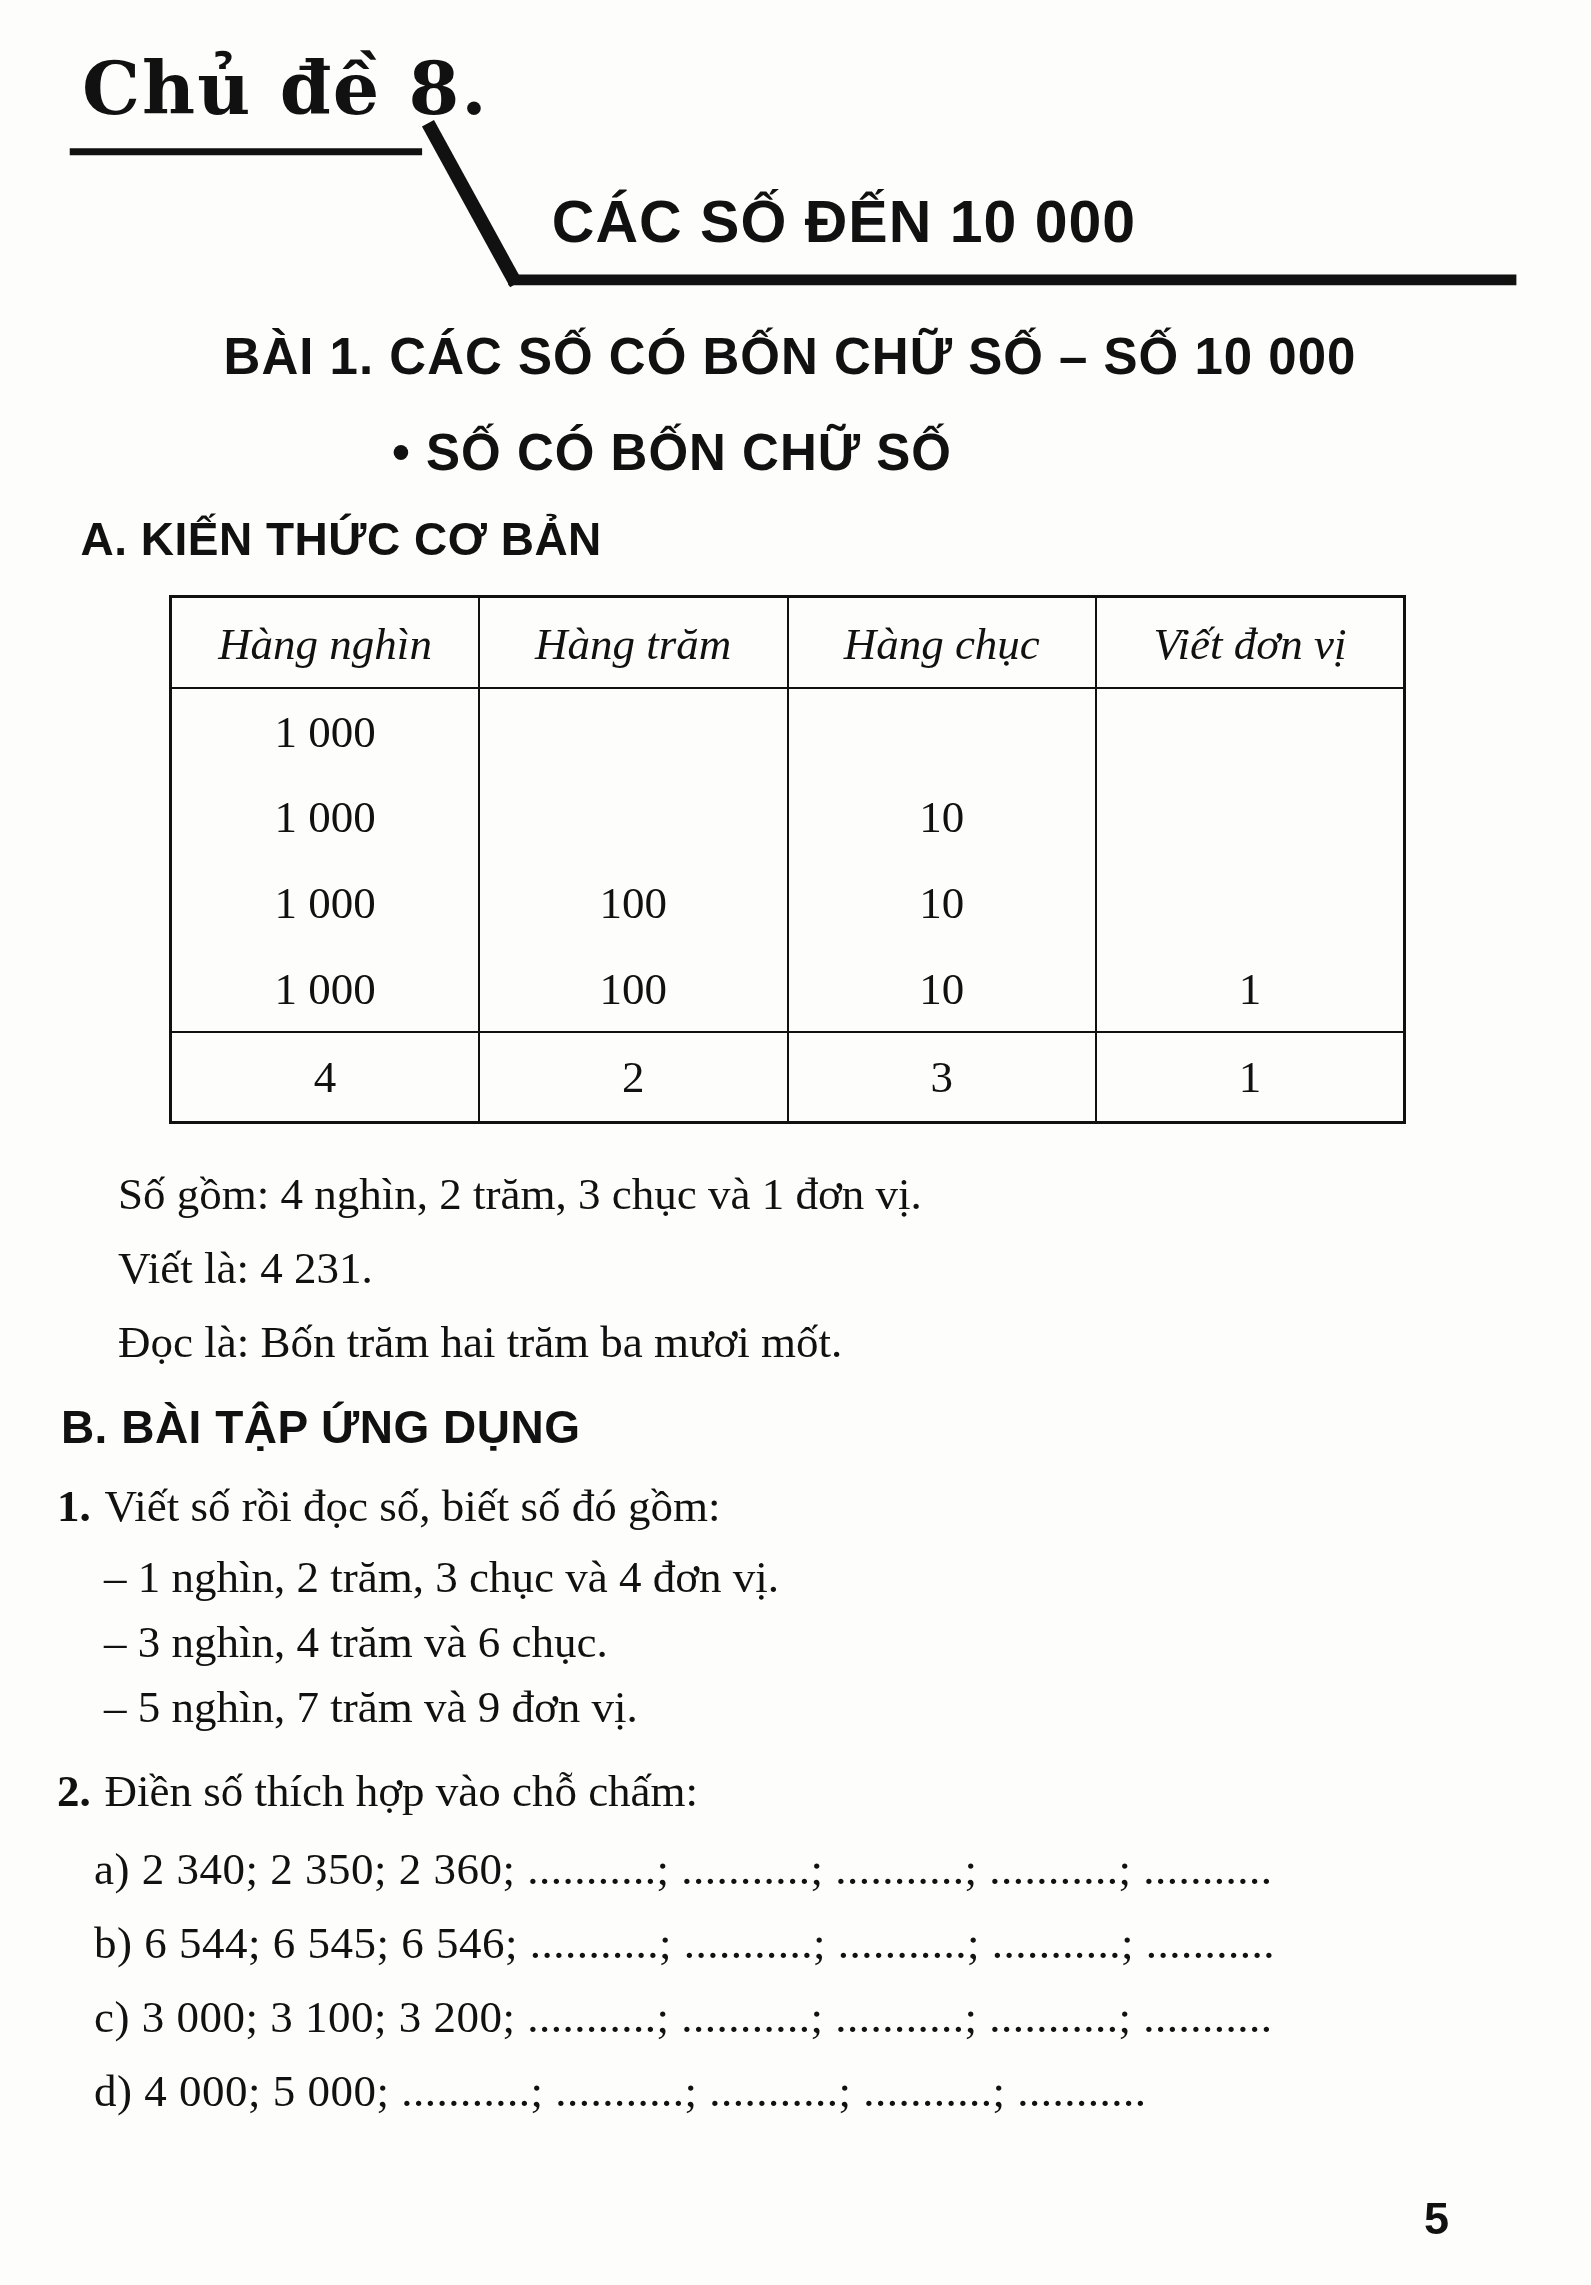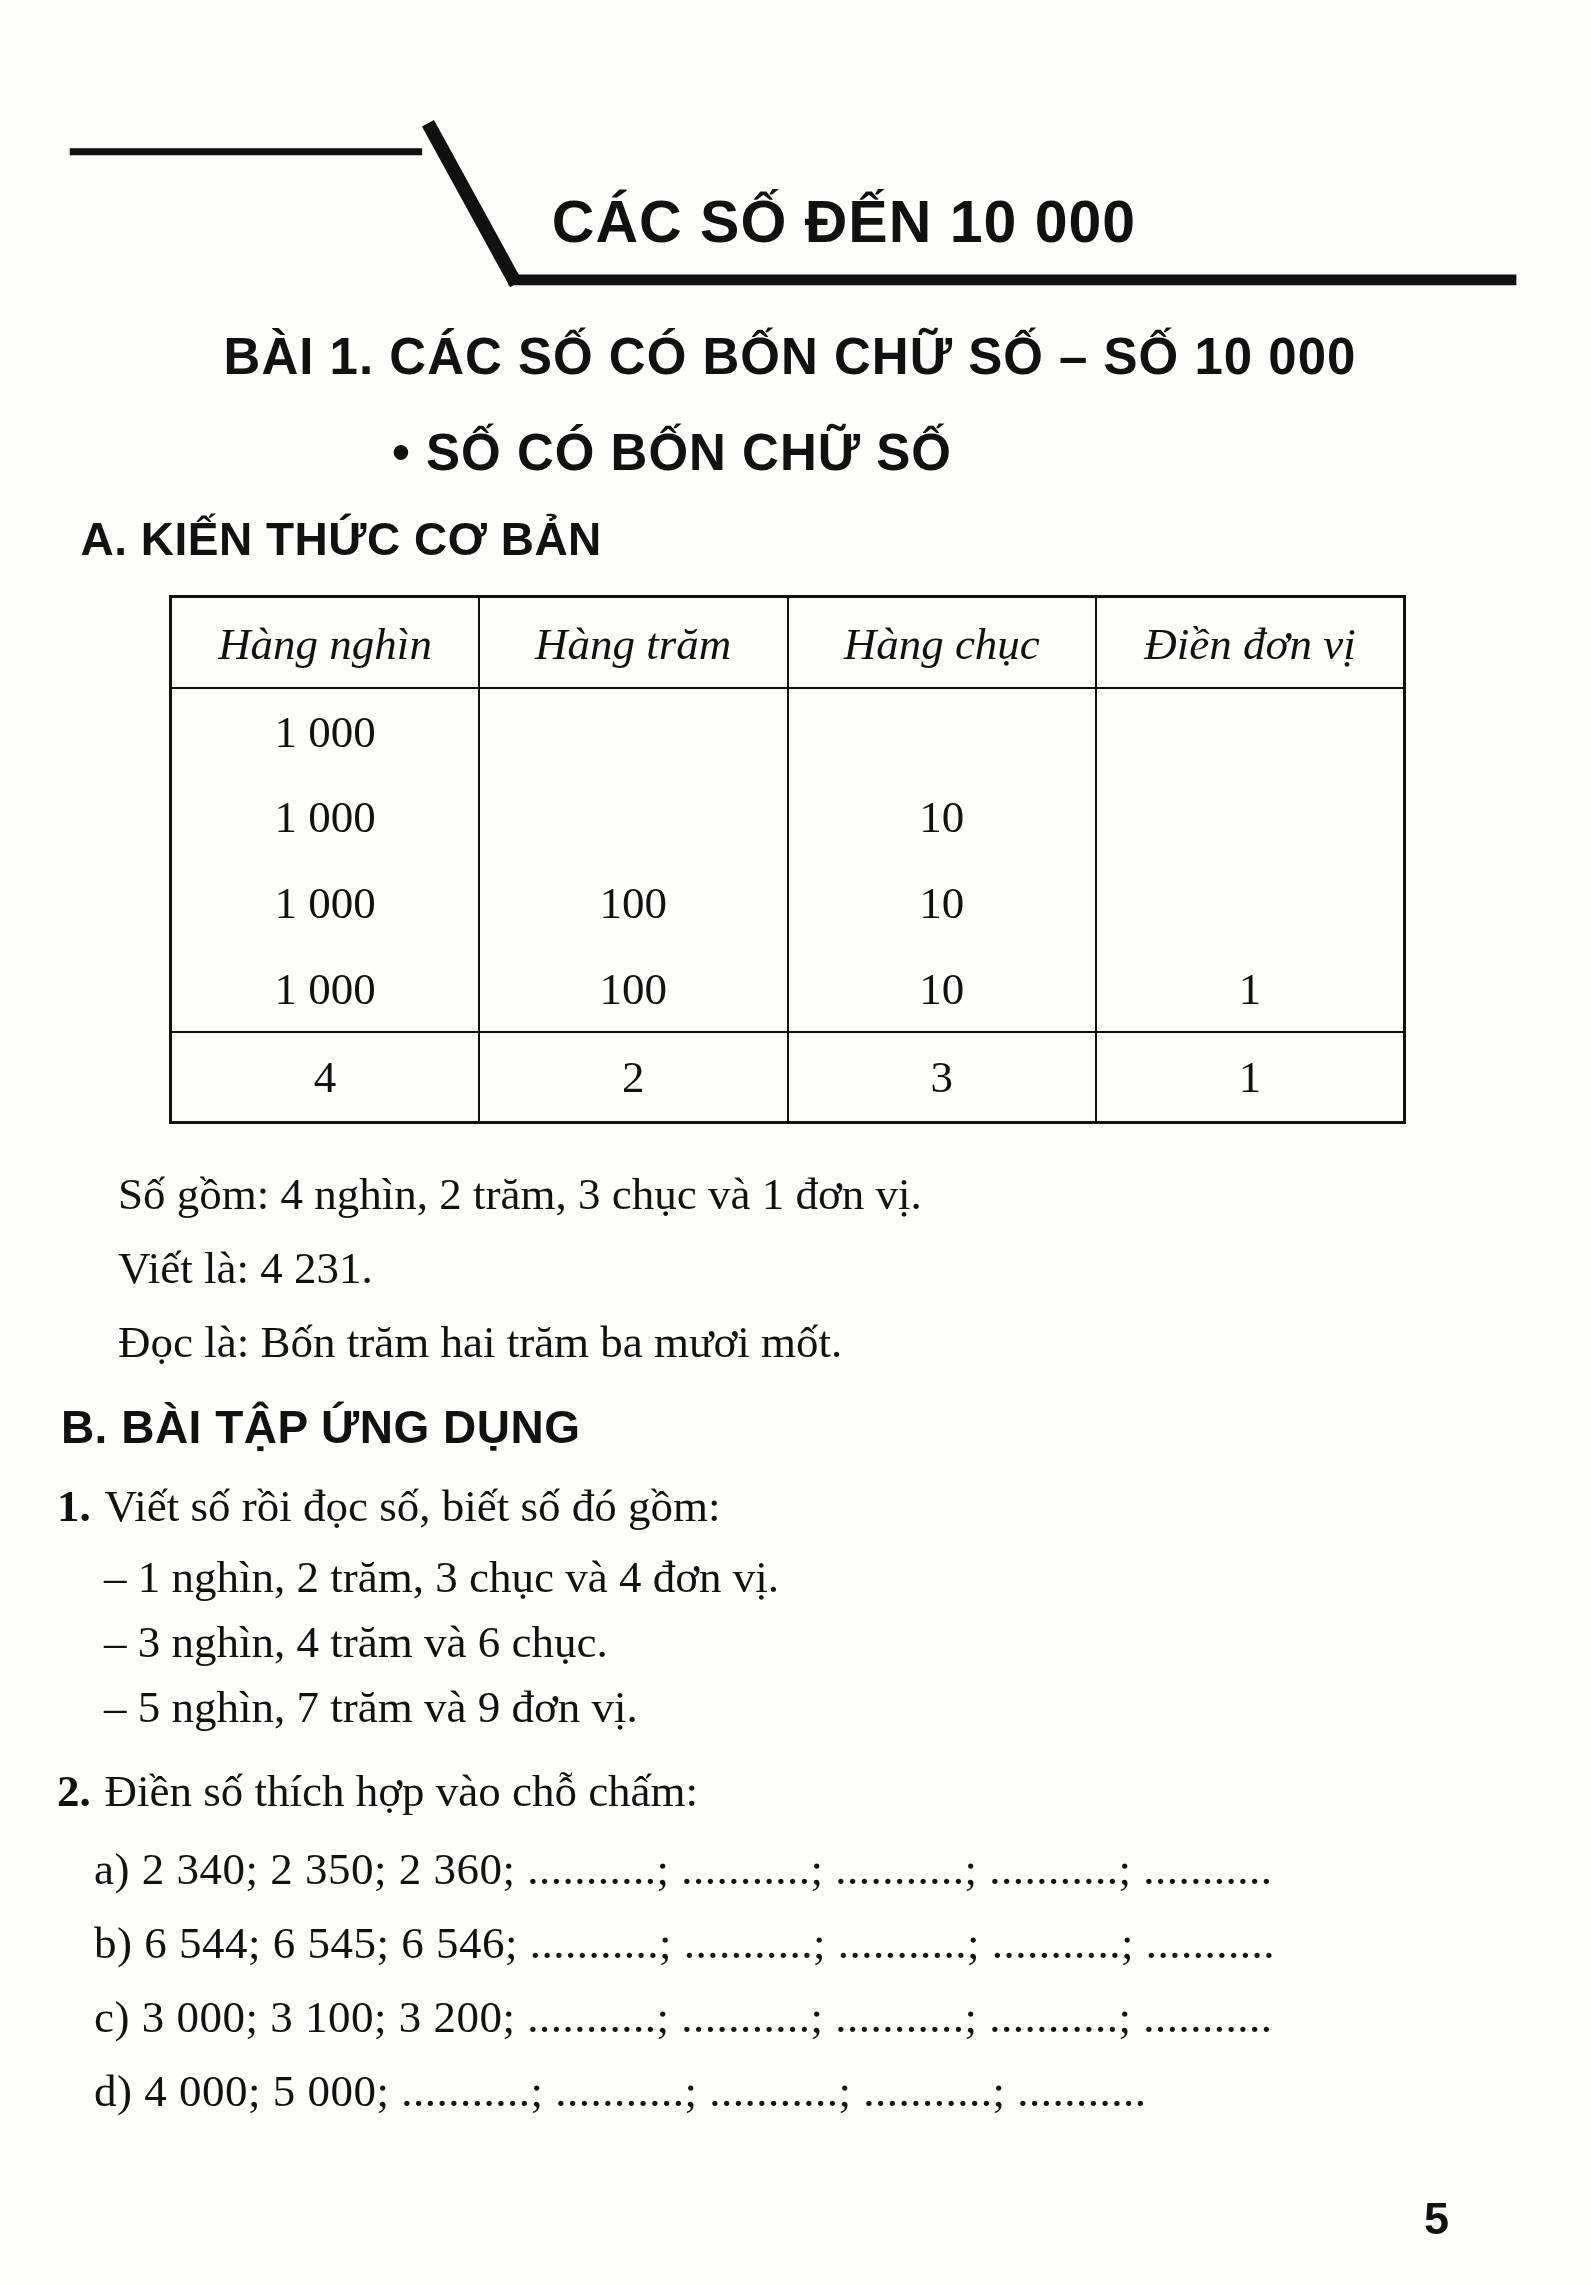--- a/index.html
+++ b/index.html
@@ -128,38 +128,39 @@
 <body>
 
 <div class="page">
 
   <svg class="header-lines" viewBox="0 0 1624 330" xmlns="http://www.w3.org/2000/svg">
     <line x1="70" y1="155" x2="430" y2="155" stroke="#111" stroke-width="7"></line>
     <line x1="436" y1="126" x2="526" y2="290" stroke="#111" stroke-width="14"></line>
     <line x1="518" y1="286" x2="1548" y2="286" stroke="#111" stroke-width="11"></line>
   </svg>
 
+  <div class="topic">Chủ đề 8.</div>
 
   <h1 class="chapter-title">CÁC SỐ ĐẾN 10 000</h1>
 
   <div class="content">
 
     <h2 class="lesson-title">BÀI 1. CÁC SỐ CÓ BỐN CHỮ SỐ – SỐ 10 000</h2>
 
     <h3 class="lesson-subtitle">• SỐ CÓ BỐN CHỮ SỐ</h3>
 
     <h4 class="section-heading section-a-heading">A. KIẾN THỨC CƠ BẢN</h4>
 
     <table class="kt-table">
       <thead>
         <tr>
           <th>Hàng nghìn</th>
           <th>Hàng trăm</th>
           <th>Hàng chục</th>
-          <th>Điền đơn vị</th>
+          <th>Viết đơn vị</th>
         </tr>
       </thead>
       <tbody>
         <tr>
           <td>1 000</td>
           <td></td>
           <td></td>
           <td></td>
         </tr>
         <tr>

